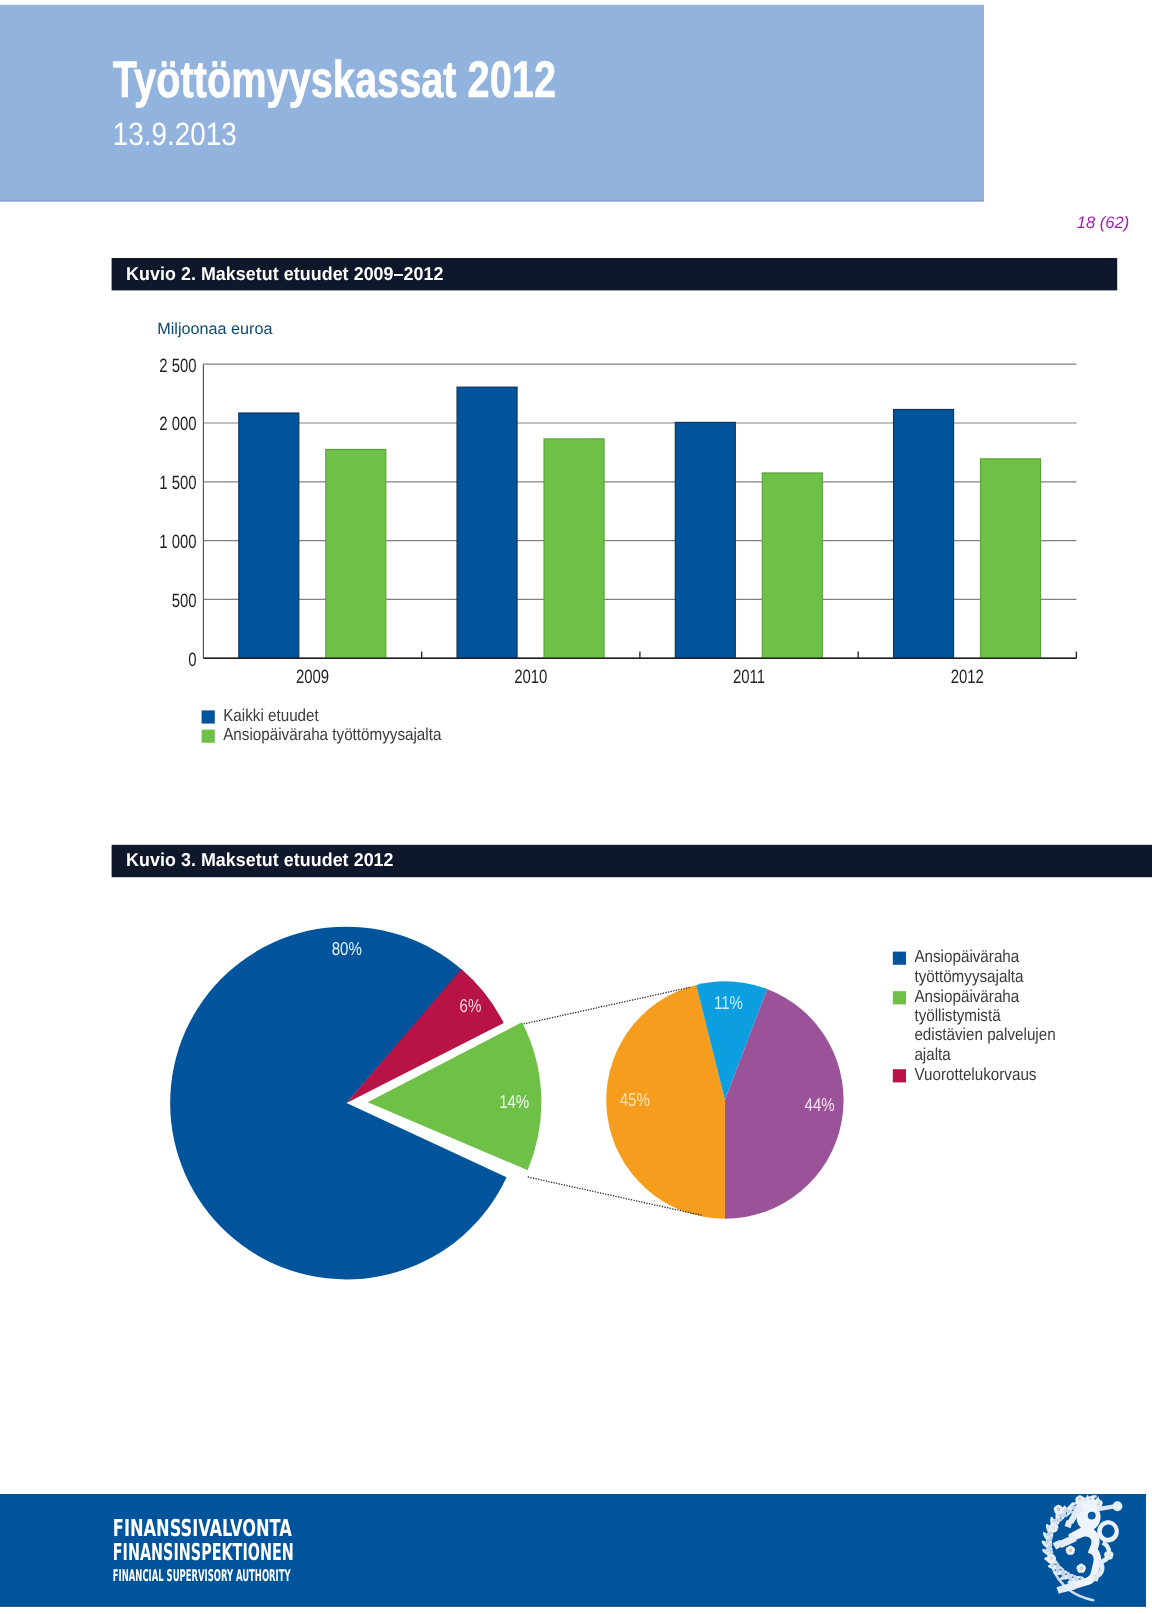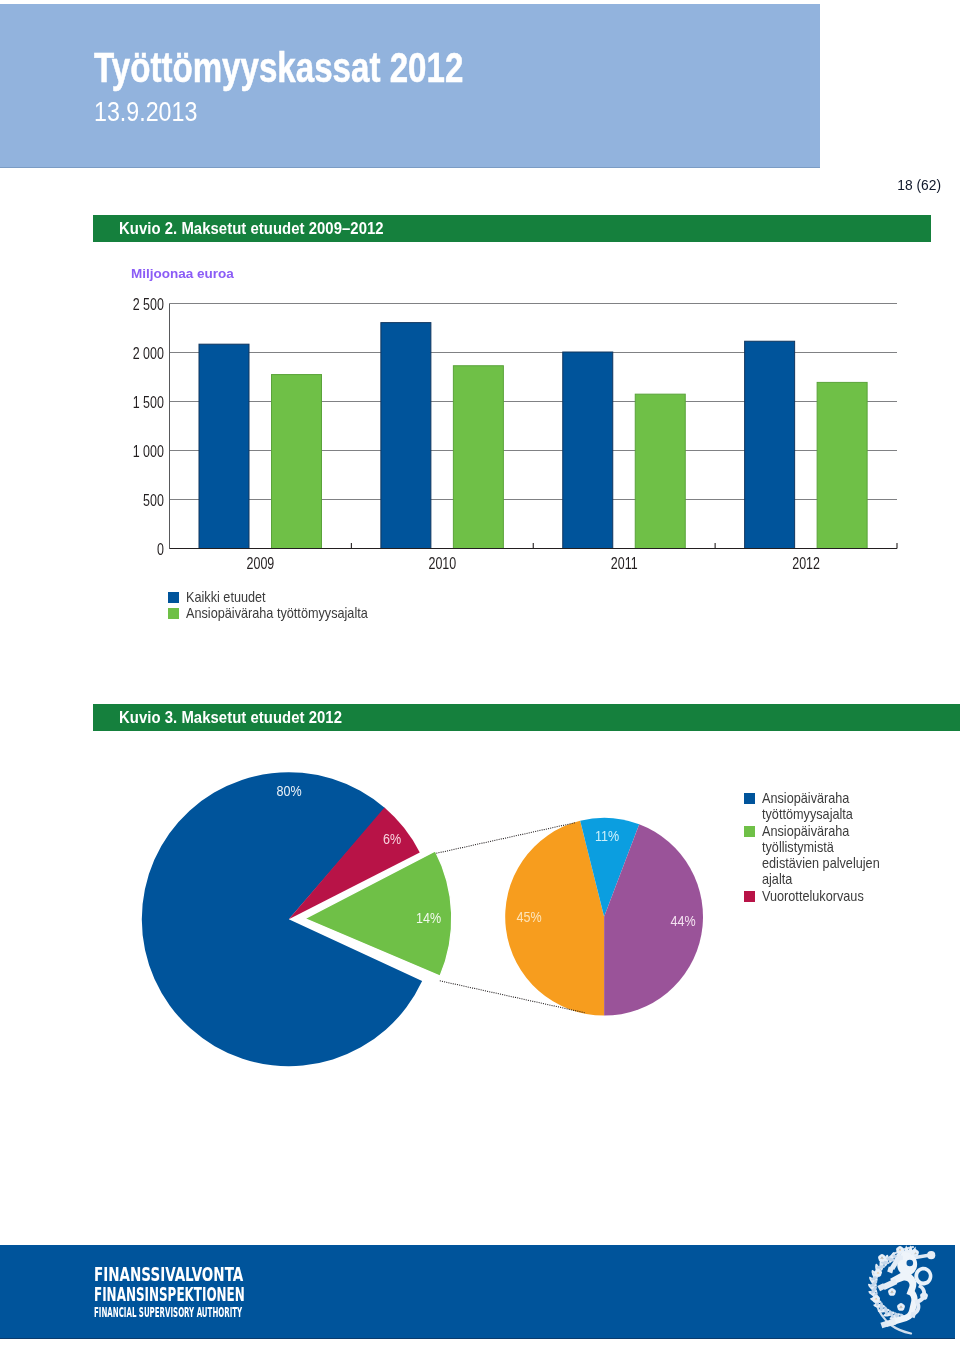--- a/index.html
+++ b/index.html
@@ -6,32 +6,32 @@
   body{width:960px;height:1345px;background:#ffffff;font-family:"Liberation Sans",sans-serif;
        position:relative;overflow:hidden;-webkit-font-smoothing:antialiased;}
   .page{position:absolute;left:0;top:0;width:960px;height:1345px;}
 
   
   .hdr{position:absolute;left:0;top:4px;width:820px;height:163px;background:#92b3dd;box-shadow:0 1px 0 0 #7b9cc4;}
   .hdr-title{position:absolute;left:93.5px;top:42px;font-size:43px;font-weight:bold;color:#ffffff;
              white-space:nowrap;line-height:1;transform:scaleX(0.77);transform-origin:left top;-webkit-text-stroke:0.55px #ffffff;}
   .hdr-date{position:absolute;left:94px;top:95px;font-size:27px;color:#ffffff;white-space:nowrap;
             line-height:1;transform:scaleX(0.86);transform-origin:left top;}
-  .pagenum{position:absolute;left:0;top:178px;width:941px;text-align:right;font-size:13.8px;color:#0f172a;}
-
-  
-  .figbar{position:absolute;background:#15803d;color:#ffffff;font-size:15.6px;font-weight:bold;
-          box-sizing:border-box;padding-left:26px;line-height:27px;letter-spacing:0.05px;
+  .pagenum{position:absolute;left:0;top:178px;width:941px;text-align:right;font-size:13.8px;color:#a21caf;font-style:italic;}
+
+  
+  .figbar{position:absolute;background:#0f172a;color:#ffffff;font-size:15.6px;font-weight:bold;
+          box-sizing:border-box;padding-left:12px;line-height:27px;letter-spacing:0.05px;
           white-space:nowrap;overflow:visible;}
   .figbar>span{display:inline-block;transform:scaleX(0.954);transform-origin:left center;}
   #figbar2{left:93px;top:215px;width:838px;height:27px;}
   #figbar3{left:93px;top:704px;width:946px;height:27px;}
 
   
-  .axislabel{position:absolute;font-size:13.5px;font-weight:bold;color:#8b5cf6;}
+  .axislabel{position:absolute;font-size:13.5px;font-weight:normal;color:#0c4a6e;}
   #chart2{position:absolute;left:0;top:0;width:960px;height:1345px;pointer-events:none;}
 
   
   .legend{position:absolute;}
   .legrow{display:flex;align-items:flex-start;margin-bottom:0px;}
   .swatch{width:11px;height:11px;flex:0 0 11px;margin-top:3px;}
   .legtxt{margin-left:7px;font-size:14.4px;color:#3b3b3b;line-height:16.3px;white-space:pre-line;
           display:inline-block;transform:scaleX(0.881);transform-origin:left top;}
 
   

